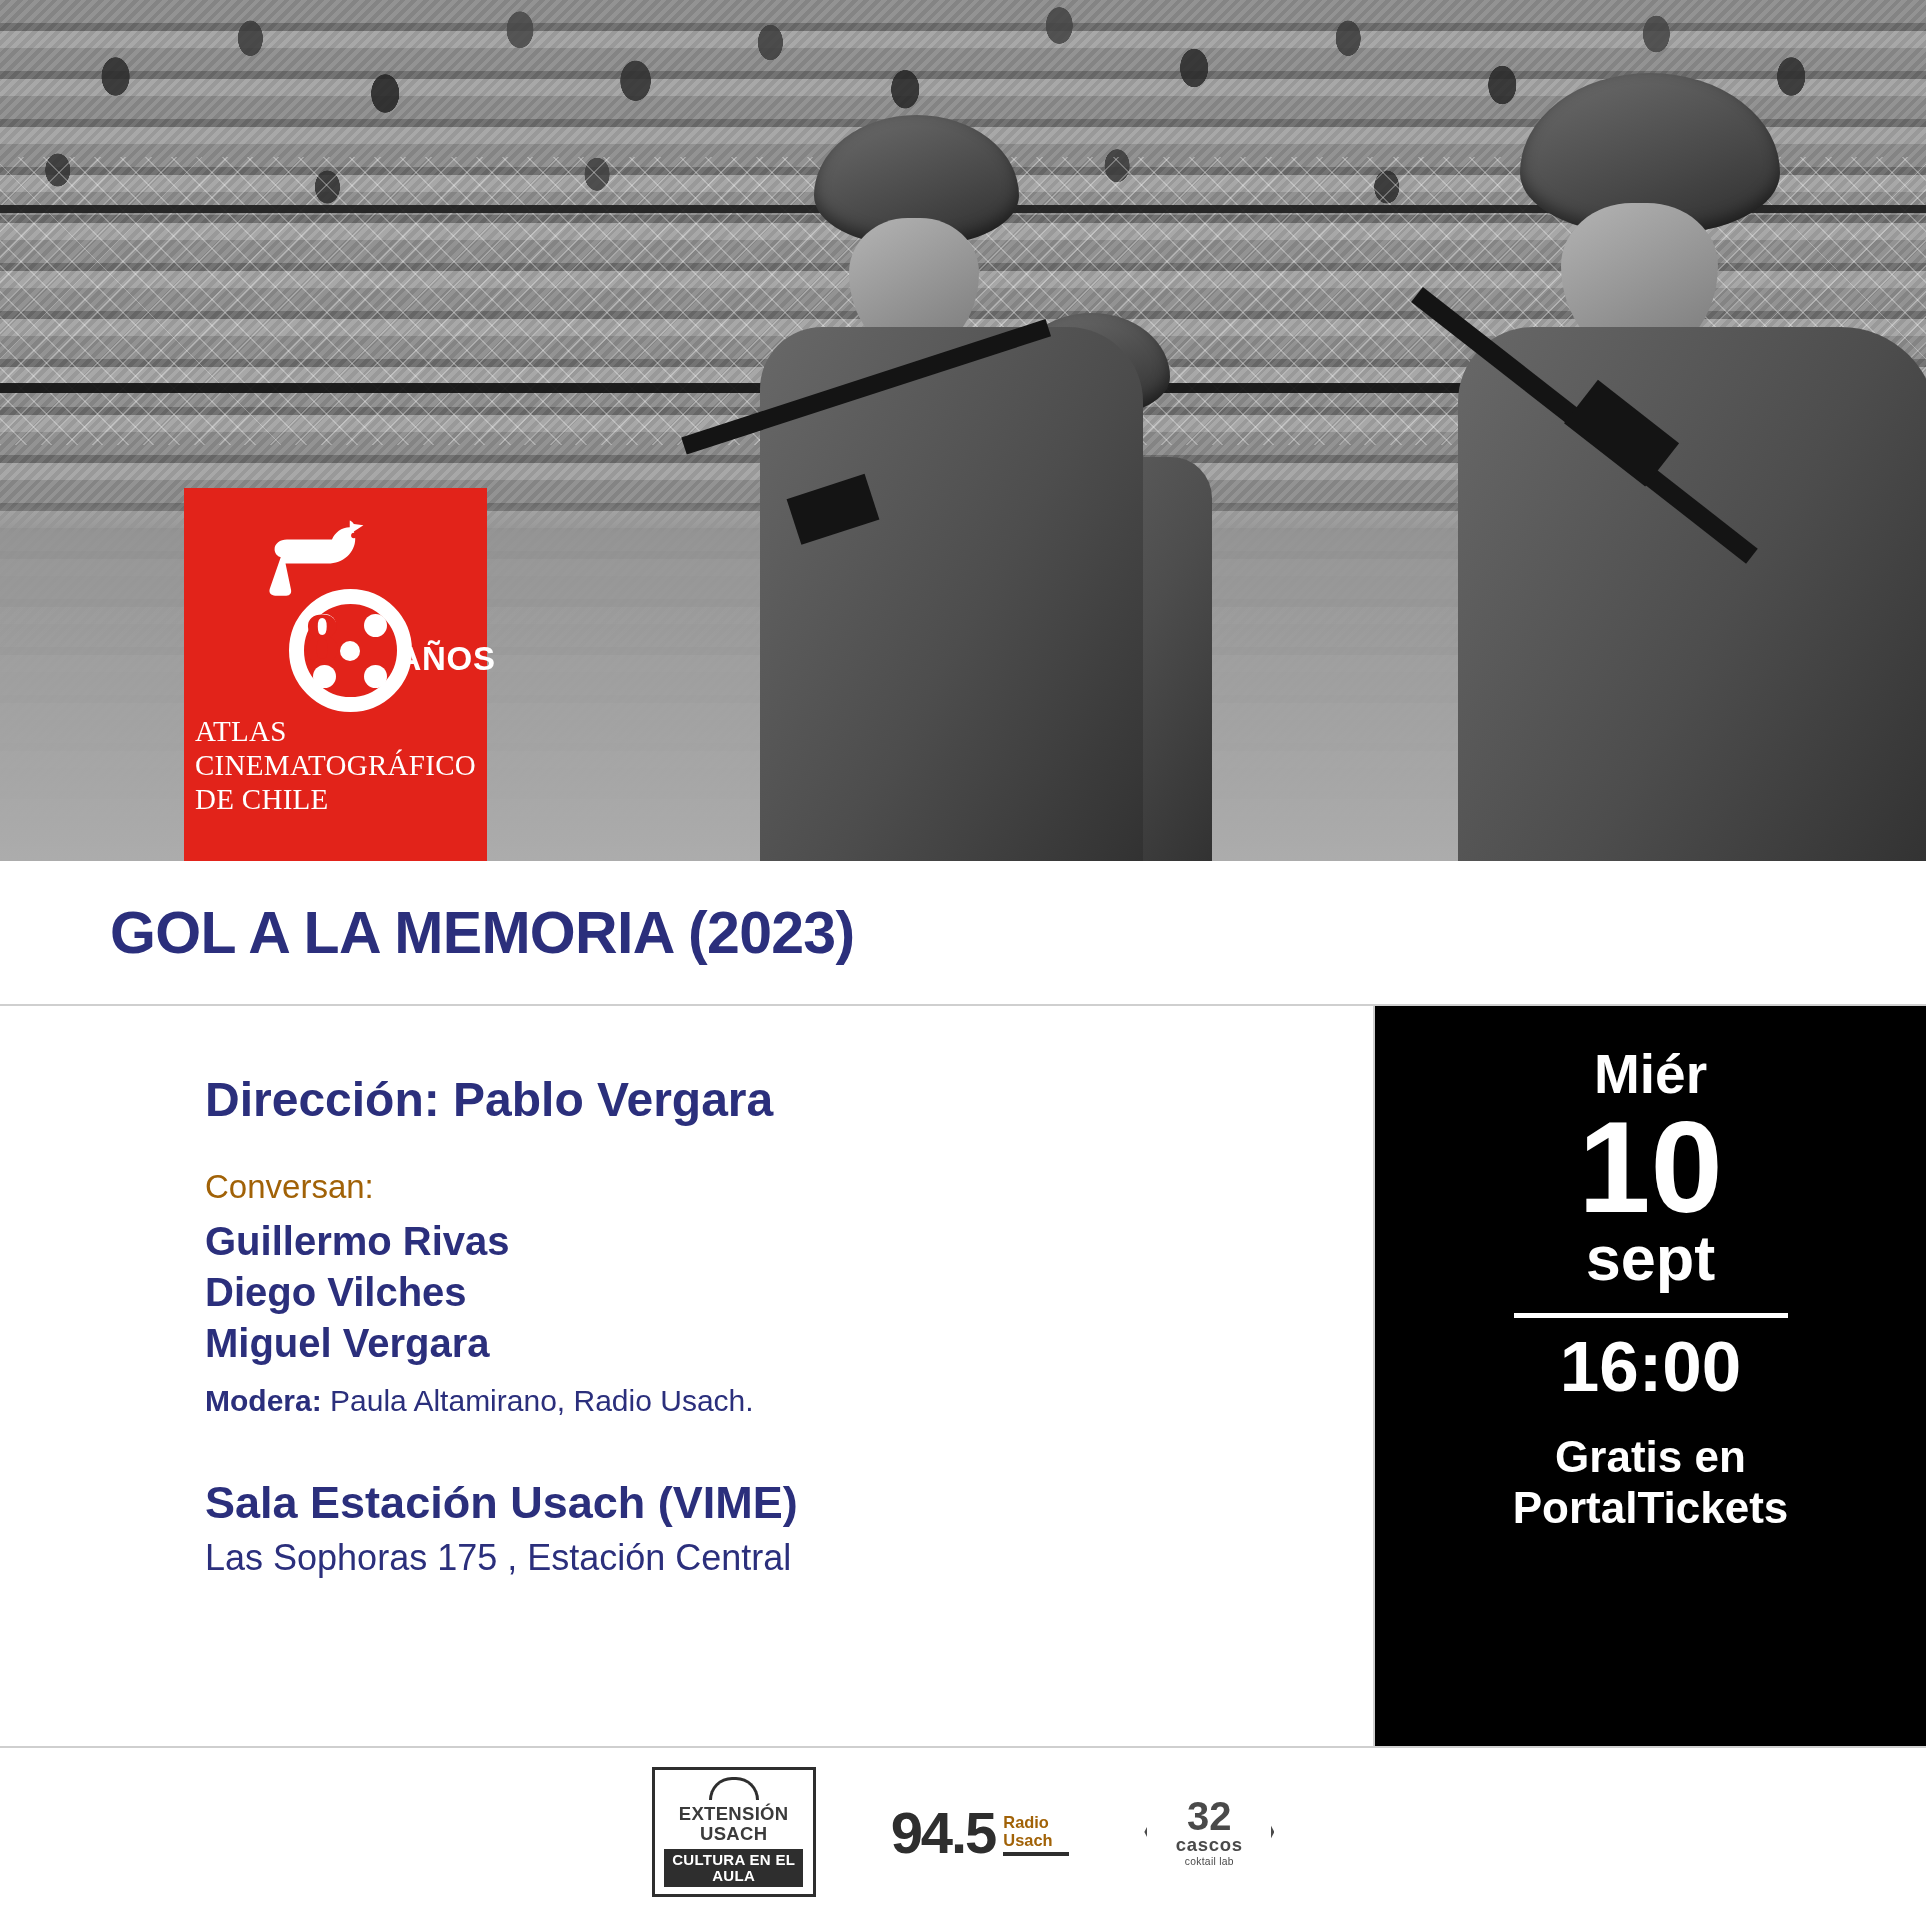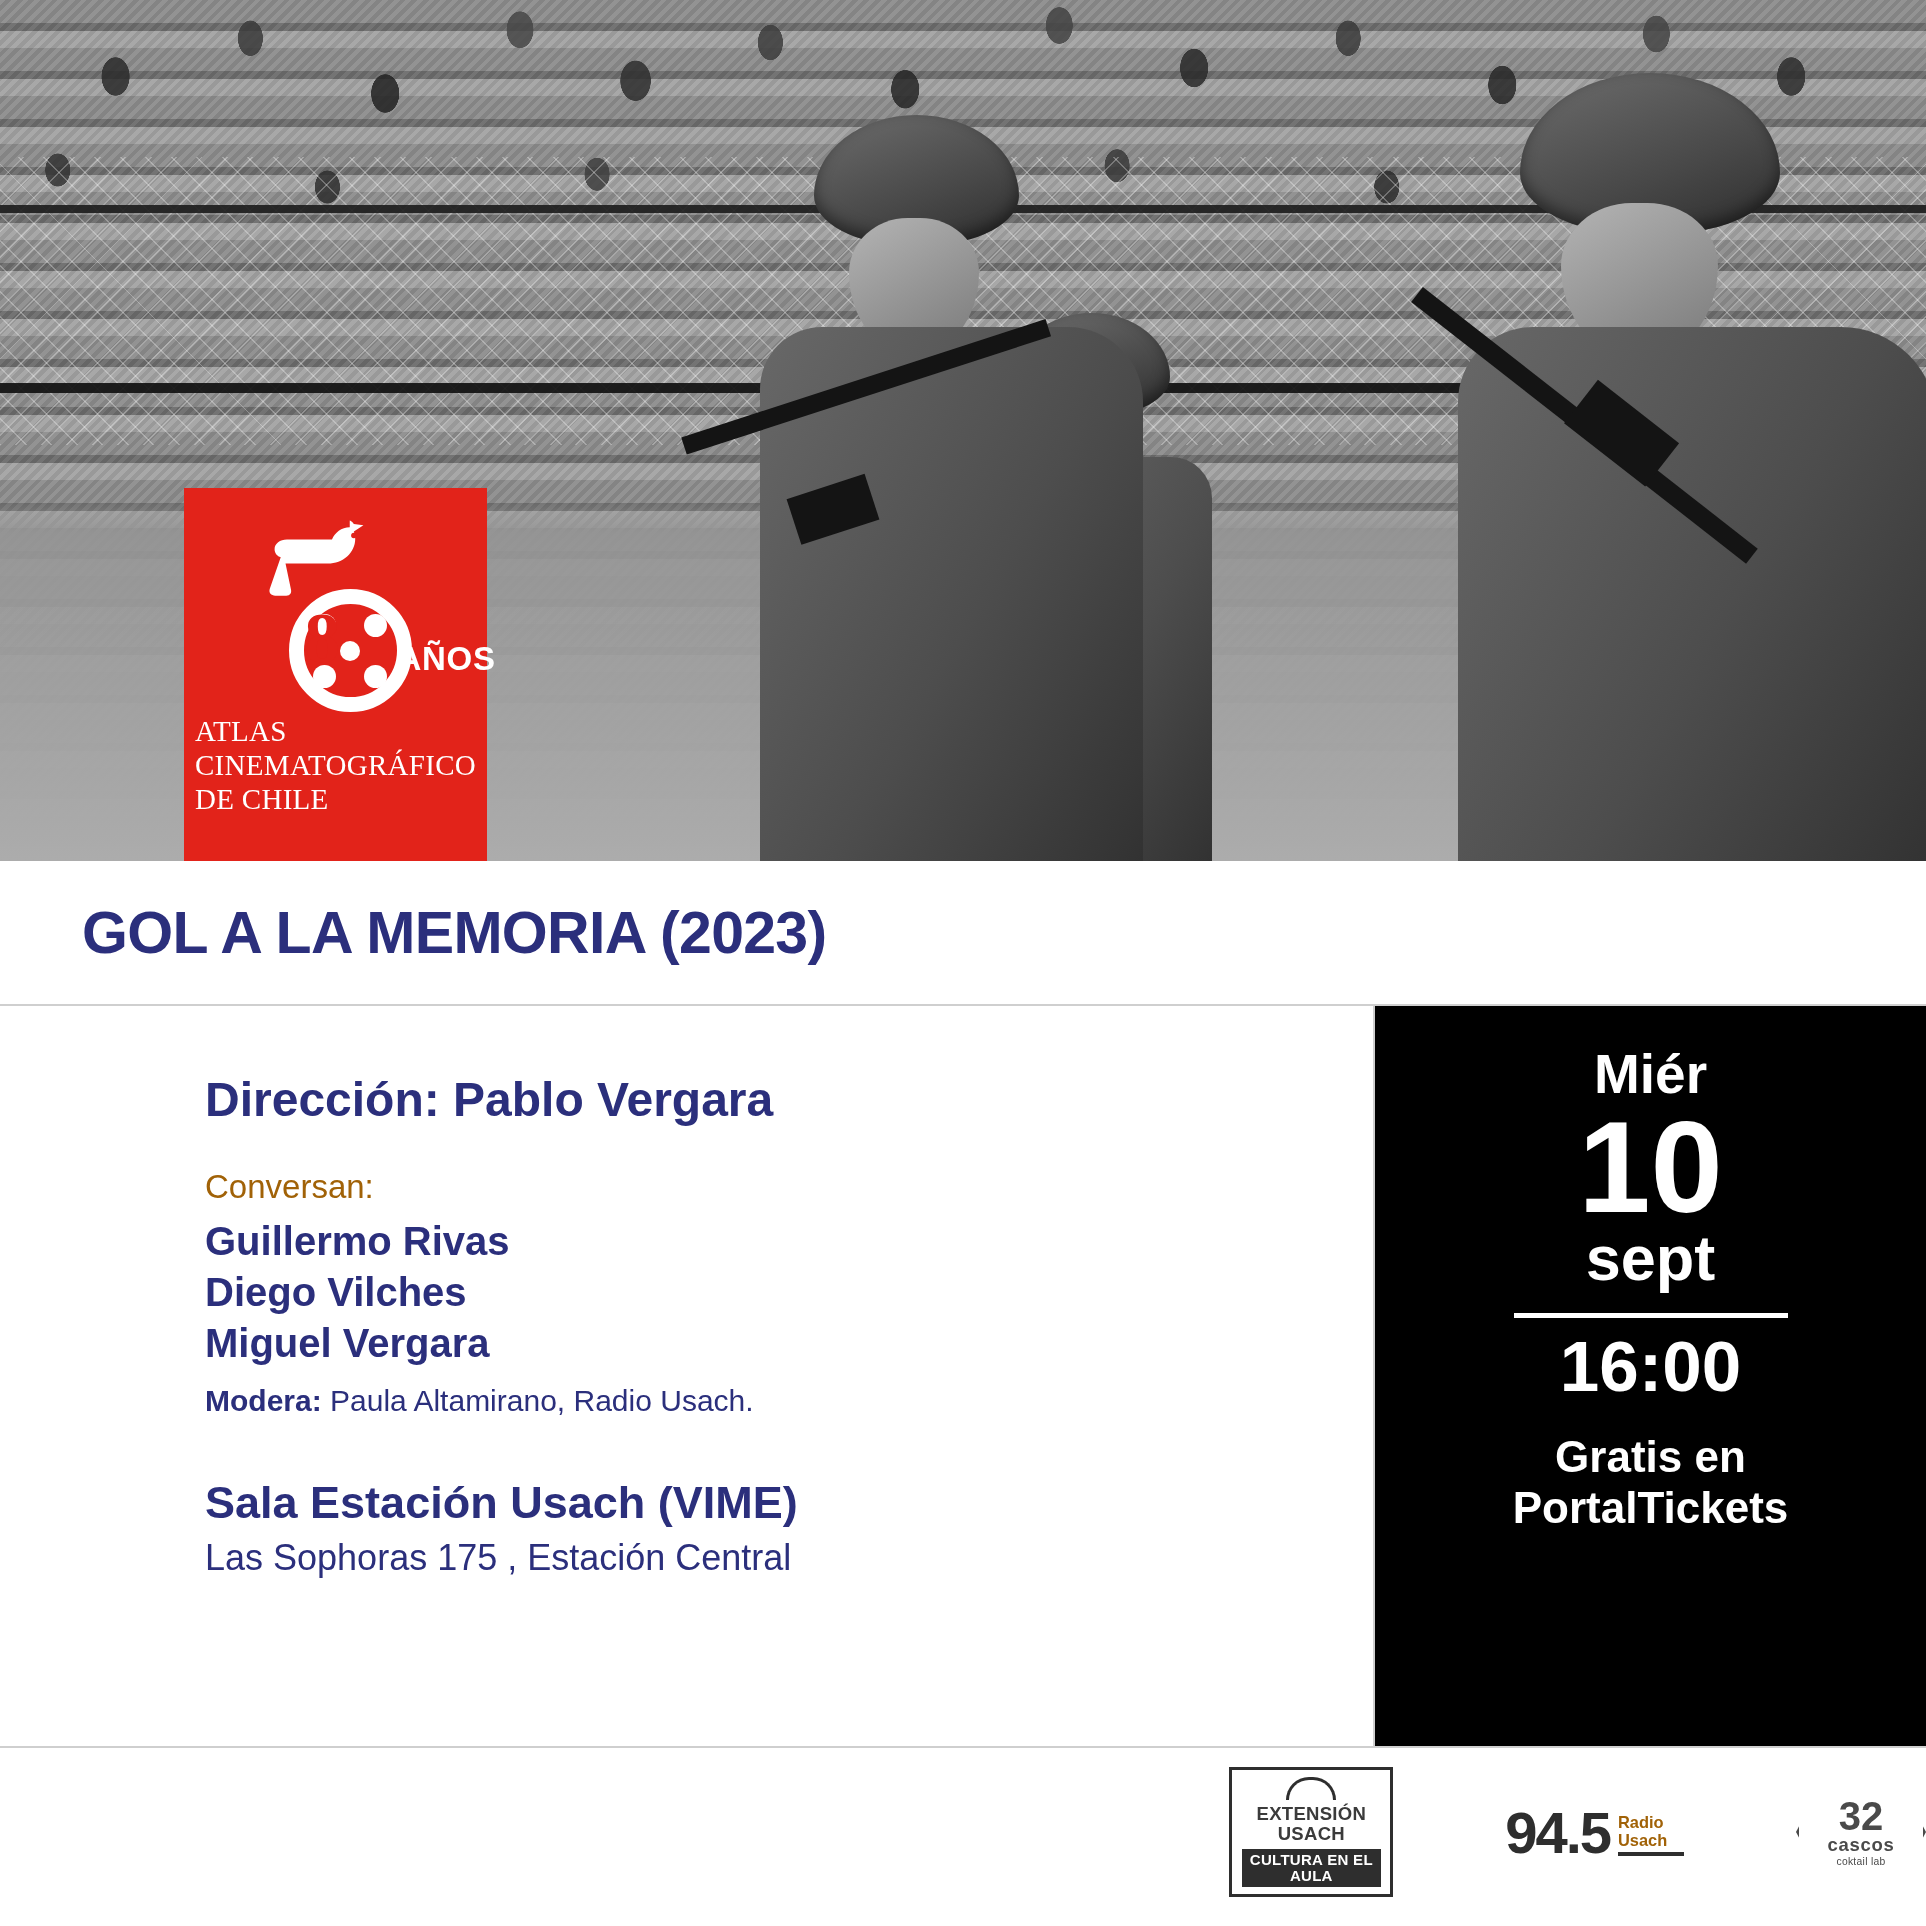--- a/index.html
+++ b/index.html
@@ -195,21 +195,21 @@
     letter-spacing: 0.3px;
     margin-top: -12.3px;
   }
 
   
   .titlebar {
     height: 145px;
     border-bottom: 2.1px solid #cfcfcf;
     display: flex;
     align-items: center;
-    padding-left: 82px;
+    padding-left: 110px;
     box-sizing: border-box;
     background: #ffffff;
   }
   .film-title {
     font-size: 59px;
     font-weight: bold;
     color: #2b2f7c;
     letter-spacing: -0.7px;
   }
 
@@ -283,22 +283,22 @@
     text-align: center;
     margin-top: 30px;
   }
 
   
   .sponsors {
     height: 168px;
     border-top: 2.1px solid #cfcfcf;
     display: flex;
     align-items: center;
-    justify-content: flex-end;
-    gap: 112px;
+    justify-content: center;
+    gap: 75px;
     background: #ffffff;
   }
   .sp { display: flex; align-items: center; color: #3b3b3b; }
 
   .sp-extension {
     border: 3.4px solid #2e2e2e;
     padding: 6.8px 9.6px;
     text-align: center;
     font-weight: bold;
     line-height: 1.05;

